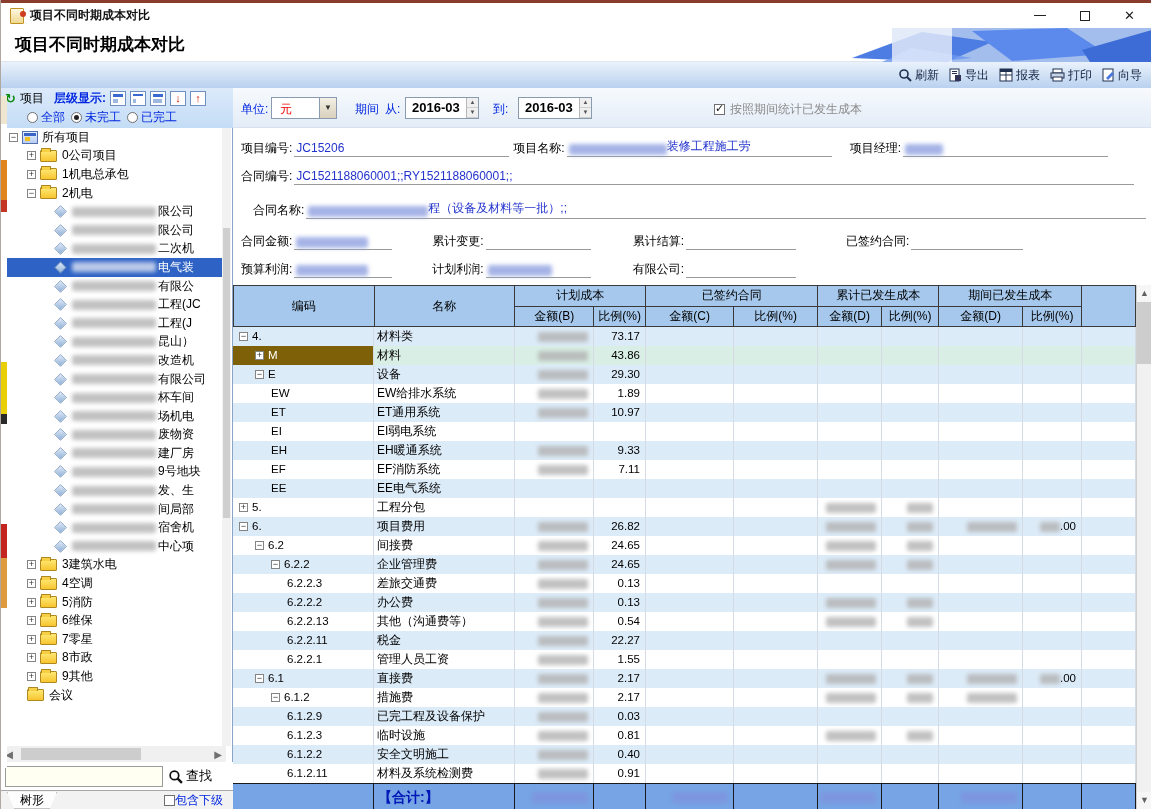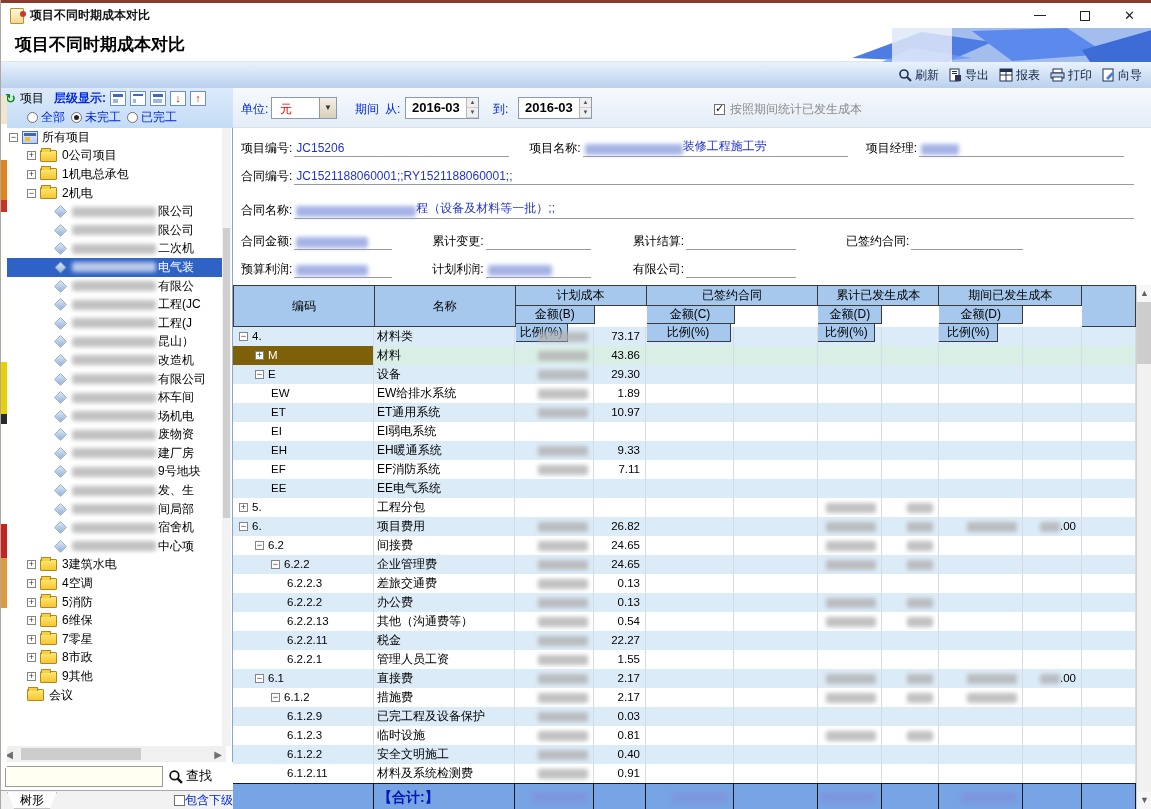--- a/index.html
+++ b/index.html
@@ -86,21 +86,21 @@
   #side-hscroll .sp { margin-left:auto; }
 
   #searchrow { position:absolute; left:0; top:674px; width:232px; height:28px; display:flex; align-items:center;
     background:#fff; padding-left:4px; }
   #search-input { width:158px; height:21px; background:#fffff2; border:1px solid #9a9a9a; font-size:12px; padding:0 3px; }
   .find { display:flex; align-items:center; gap:3px; margin-left:5px; font-size:13px; color:#000; }
   #tabrow { position:absolute; left:0; top:702px; width:232px; height:19px; background:#f2f2f2; border-top:1px solid #a8a8a8;
     display:flex; align-items:center; }
   .treetab { margin-left:6px; padding:0 12px; height:17px; line-height:16px; background:#fdfdfd;
     border:1px solid #909090; border-top:none; clip-path:polygon(0 0,100% 0,86% 100%,14% 100%); font-size:12px; }
-  .incsub { margin-left:auto; display:flex; align-items:center; color:#0026e0; }
+  .incsub { margin-left:auto; margin-right:10px; display:flex; align-items:center; color:#0026e0; }
   .cbx { width:11px; height:11px; border:1px solid #707070; background:#fff; display:inline-block; position:relative; }
   .cbx.on:before { content:"✓"; position:absolute; left:0px; top:-3px; font-size:11px; color:#111; font-weight:bold; }
 
   
   #controls { left:232px; top:88px; width:919px; height:40px;
     background:linear-gradient(#f7fafd,#e3ecf7); border-bottom:1px solid #d8e2ee; }
   #controls .lbl { color:#0026e0; font-size:12px; }
   .unit-box { position:absolute; left:38px; top:9px; width:66px; height:22px; border:1px solid #8a9ab0;
     background:#fff; display:flex; }
   .unit-box .val { flex:1; color:#e80000; padding:3px 0 0 8px; }
@@ -121,21 +121,21 @@
     display:inline-flex; align-items:flex-end; }
   .mask.f { width:72px; height:11px; background:#8fa0e0; }
 
   
   #grid { left:232px; top:285px; width:903px; height:524px; background:#fff; }
   .hcell { border-right:1px solid #3a3a3a; border-bottom:1px solid #3a3a3a; background:#a5c8ec;
     display:flex; align-items:center; justify-content:center; font-size:12px; color:#000; }
   #ghead { display:flex; height:42px; border-top:1px solid #3a3a3a; border-left:1px solid #3a3a3a; }
   .gcol { display:flex; flex-direction:column; }
   .gcol .top { height:21px; }
-  .gcol .subs { display:flex; height:21px;flex-direction:column; }
+  .gcol .subs { display:flex; height:21px; }
   .c-code { width:141px; } .c-name { width:141px; }
   .c0{width:79px;} .c1{width:52px;} .c2{width:88px;} .c3{width:84px;}
   .c4{width:64px;} .c5{width:57px;} .c6{width:84px;} .c7{width:59px;}
   .c-fill { width:54px; }
   #gbody { height:456px; overflow:hidden; }
   .drow { display:flex; height:19px; line-height:19px; font-size:11.5px; color:#000; }
   .drow.blue { background:#dcebf8; }
   .drow.white { background:#fff; }
   .dcell { border-right:1px solid #d4dbe4; overflow:hidden; white-space:nowrap; }
   .dcell.num { text-align:right; padding-right:5px; }
@@ -525,35 +525,35 @@
     <span id="stat-check">
       <span class="cbx on" id="stat-box"></span>
       <span>按照期间统计已发生成本</span>
     </span>
   </div>
 
   <div id="form" class="abs">
     <div class="frow" style="left:8px;top:10px">
       <span class="flabel">项目编号:</span>
       <span class="fval" style="width:215px">JC15206</span>
-      <span class="flabel" style="margin-left:20px">项目名称:</span>
+      <span class="flabel" style="margin-left:4px">项目名称:</span>
       <span class="fval" style="width:265px">
           <span class="mask f" style="width:98px"></span>
           <span>装修工程施工劳</span>
         </span>
       <span class="flabel" style="margin-left:18px">项目经理:</span>
       <span class="fval" style="width:205px">
           <span class="mask f" style="width:38px"></span>
         </span>
     </div>
     <div class="frow" style="left:8px;top:40px">
       <span class="flabel">合同编号:</span>
       <span class="fval" style="width:840px">JC1521188060001;;RY1521188060001;;</span>
     </div>
-    <div class="frow" style="left:8px;top:72px">
+    <div class="frow" style="left:20px;top:72px">
       <span class="flabel">合同名称:</span>
       <span class="fval" style="width:840px">
           <span class="mask f" style="width:120px"></span>
           <span>程（设备及材料等一批）;;</span>
         </span>
     </div>
     <div class="frow" style="left:8px;top:105px">
       <span class="flabel">合同金额:</span>
       <span class="fval" style="width:98px">
           <span class="mask f"></span>

